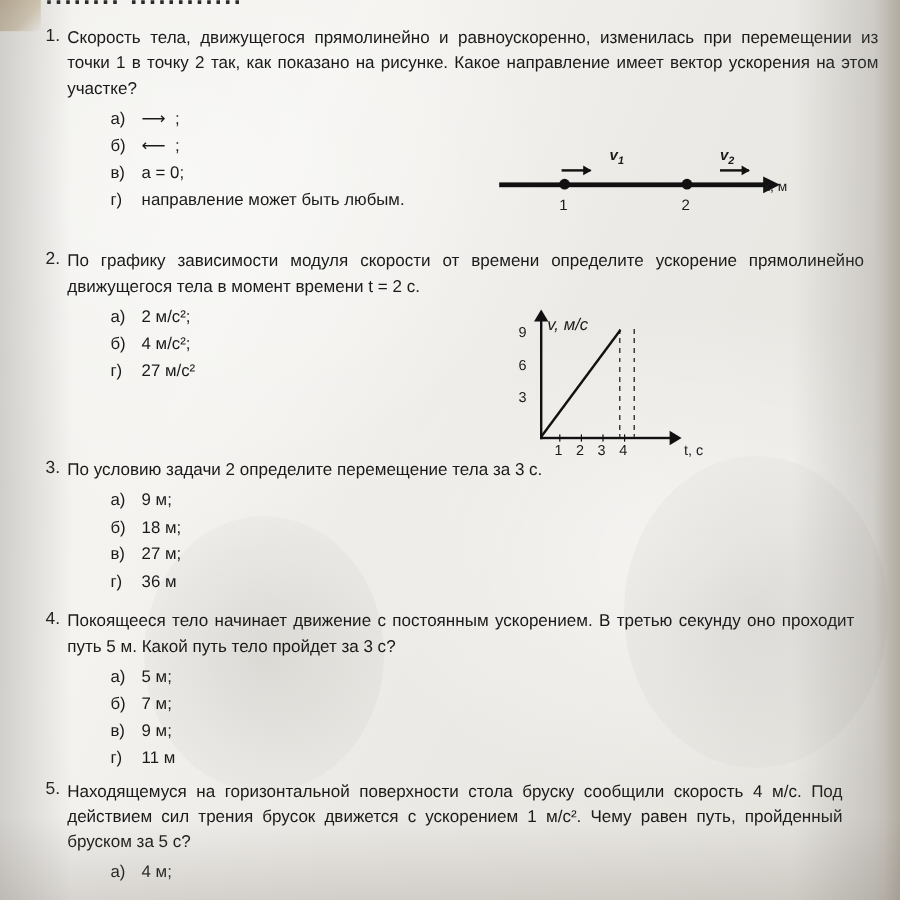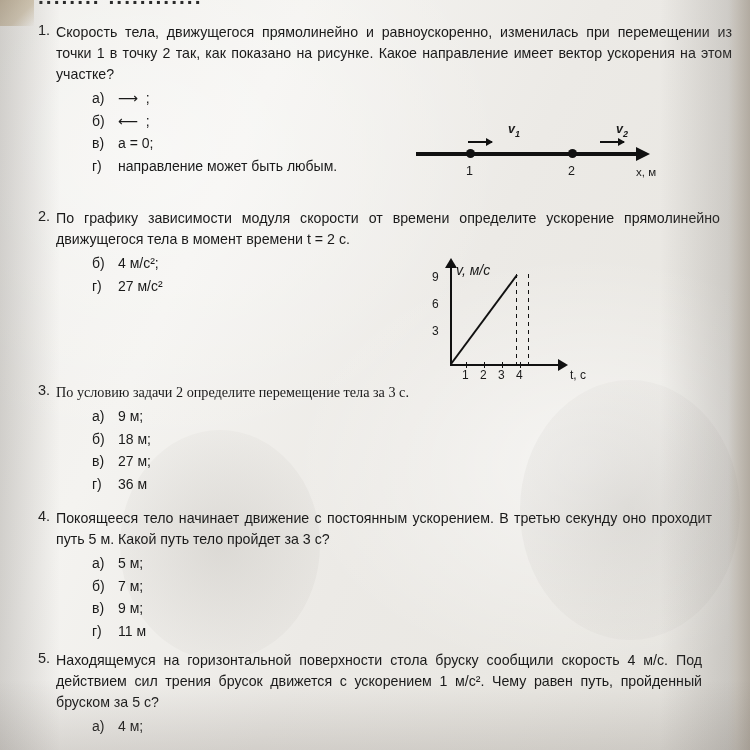--- a/index.html
+++ b/index.html
@@ -89,32 +89,32 @@
     border-top:7px solid transparent;border-bottom:7px solid transparent;border-left:14px solid #111;
   }
   .fig1 .dot{
     position:absolute;width:9px;height:9px;border-radius:50%;background:#111;top:41px;
   }
   .fig1 .dot1{left:58px;}
   .fig1 .dot2{left:160px;}
   .fig1 .vlabel{position:absolute;font-size:12.5px;font-weight:bold;font-style:italic;}
   .fig1 .vsub{font-size:9px;vertical-align:sub;font-weight:bold;}
   .fig1 .v1{left:60px;top:14px;margin-left:40px;}
-  .fig1 .v2{left:208px;top:14px;}
+  .fig1 .v2{left:192px;top:14px;}
   .fig1 .miniarrow{position:absolute;height:1.6px;background:#111;top:33px;}
   .fig1 .miniarrow::after{
     content:"";position:absolute;right:-1px;top:-3px;width:0;height:0;
     border-top:4px solid transparent;border-bottom:4px solid transparent;border-left:7px solid #111;
   }
   .fig1 .ma1{left:60px;width:24px;}
   .fig1 .ma2{left:192px;width:24px;}
   .fig1 .ptnum{position:absolute;top:56px;font-size:12.5px;}
   .fig1 .p1{left:58px;}
   .fig1 .p2{left:160px;}
-  .fig1 .axname{position:absolute;left:228px;top:58px;font-size:11.5px;}
+  .fig1 .axname{position:absolute;left:228px;top:42px;font-size:11.5px;}
 
   
   .fig2{position:absolute;left:420px;top:258px;width:200px;height:130px;}
   .fig2 .yaxis{position:absolute;left:30px;top:8px;width:2px;height:100px;background:#111;}
   .fig2 .yarrow{position:absolute;left:25px;top:0px;width:0;height:0;
     border-left:6px solid transparent;border-right:6px solid transparent;border-bottom:10px solid #111;}
   .fig2 .xaxis{position:absolute;left:30px;top:106px;width:110px;height:2px;background:#111;}
   .fig2 .xarrow{position:absolute;left:138px;top:101px;width:0;height:0;
     border-top:6px solid transparent;border-bottom:6px solid transparent;border-left:10px solid #111;}
   .fig2 .ylab{position:absolute;font-size:12px;right:auto;}
@@ -179,20 +179,21 @@
     <div class="ptnum p1">1</div>
     <div class="ptnum p2">2</div>
     <div class="axname">х, м</div>
   </div>
 
   <div class="q" style="left:24px;top:208px;width:700px;">
     <div class="qnum">2.</div>
     <div class="qbody">
       <div class="qtext" style="width:664px;">По графику зависимости модуля скорости от времени определите ускорение прямолинейно движущегося тела в момент времени t = 2 с.</div>
       <div class="opts">
+        <div class="opt"><span class="lbl">а)</span><span>2 м/с²;</span></div>
         <div class="opt"><span class="lbl">б)</span><span>4 м/с²;</span></div>
         <div class="opt"><span class="lbl">г)</span><span>27 м/с²</span></div>
       </div>
     </div>
   </div>
 
   <div class="fig2">
     <div class="yarrow"></div>
     <div class="yaxis"></div>
     <div class="xaxis"></div>
@@ -213,21 +214,21 @@
     <div class="xnum" style="left:42px;">1</div>
     <div class="xnum" style="left:60px;">2</div>
     <div class="xnum" style="left:78px;">3</div>
     <div class="xnum" style="left:96px;">4</div>
     <div class="xname">t, с</div>
   </div>
 
   <div class="q" style="left:24px;top:382px;width:700px;">
     <div class="qnum">3.</div>
     <div class="qbody">
-      <div class="qtext" style="width:500px;font-family:Liberation Serif, serif;">По условию задачи 2 определите перемещение тела за 3 с.</div>
+      <div class="qtext" style="width:500px;">По условию задачи 2 определите перемещение тела за 3 с.</div>
       <div class="opts">
         <div class="opt"><span class="lbl">а)</span><span>9 м;</span></div>
         <div class="opt"><span class="lbl">б)</span><span>18 м;</span></div>
         <div class="opt"><span class="lbl">в)</span><span>27 м;</span></div>
         <div class="opt"><span class="lbl">г)</span><span>36 м</span></div>
       </div>
     </div>
   </div>
 
   <div class="q" style="left:24px;top:508px;width:700px;">

